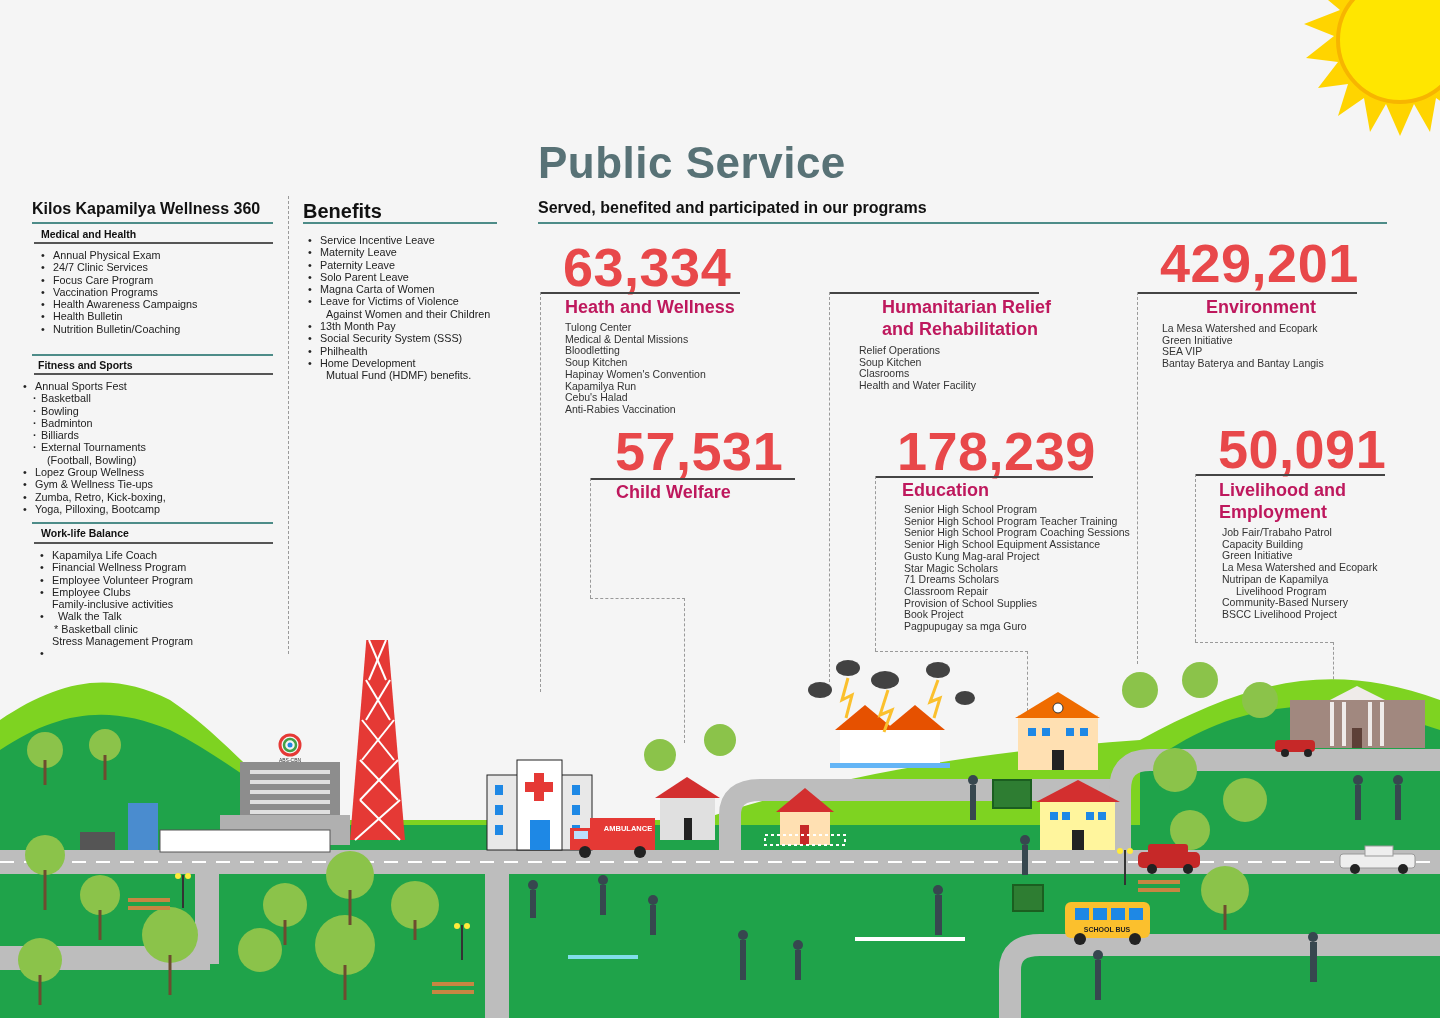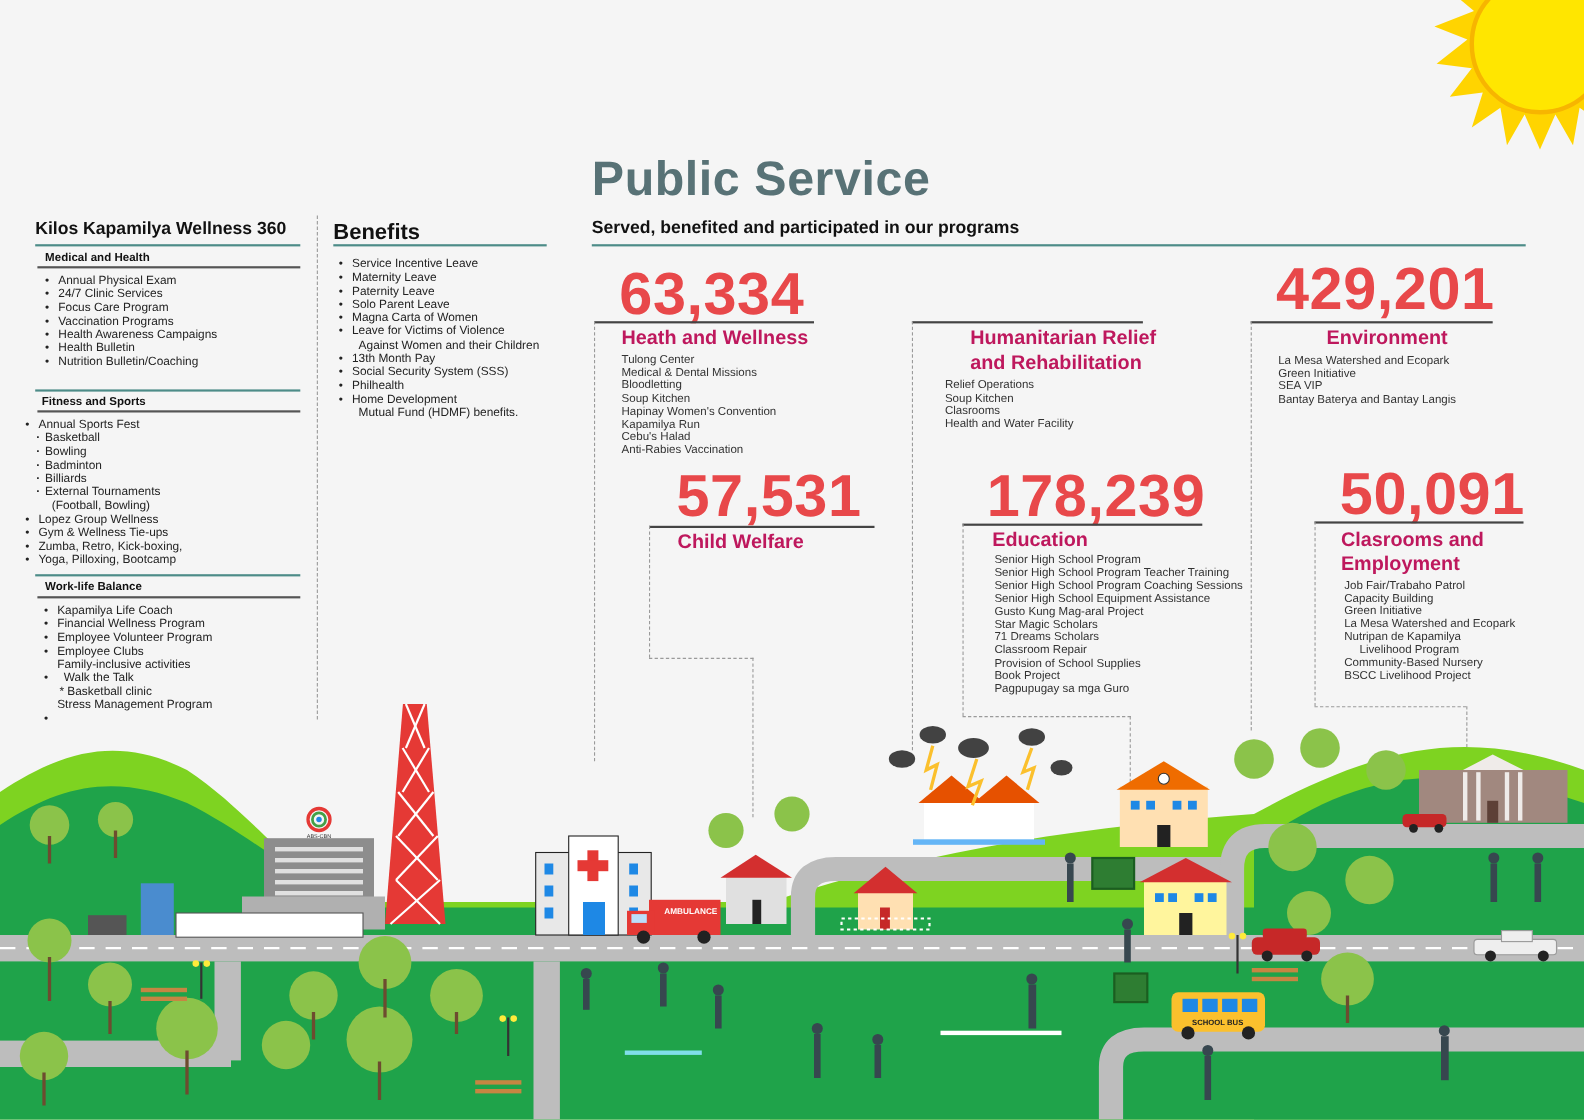--- a/index.html
+++ b/index.html
@@ -191,21 +191,21 @@
     <li>Book Project</li>
     <li>Pagpupugay sa mga Guro</li>
   </ul>
 
   <div class="stat-num" style="left:1218px; top:418px;">50,091</div>
   <div class="stat-rule" style="left:1195px; top:474px; width:190px;"></div>
   <div class="vdash" style="left:1195px; top:474px; height:168px;"></div>
   <div class="hdash" style="left:1195px; top:642px; width:138px;"></div>
   <div class="vdash" style="left:1333px; top:642px; height:52px;"></div>
   <div class="stat-label" style="left:1219px; top:479px;">
-    <div>Clasrooms and</div>
+    <div>Livelihood and</div>
     <div>Employment</div>
   </div>
   <ul class="plain" style="left:1222px; top:527px;">
     <li>Job Fair/Trabaho Patrol</li>
     <li>Capacity Building</li>
     <li>Green Initiative</li>
     <li>La Mesa Watershed and Ecopark</li>
     <li>Nutripan de Kapamilya</li>
     <li class="indent">Livelihood Program</li>
     <li>Community-Based Nursery</li>

